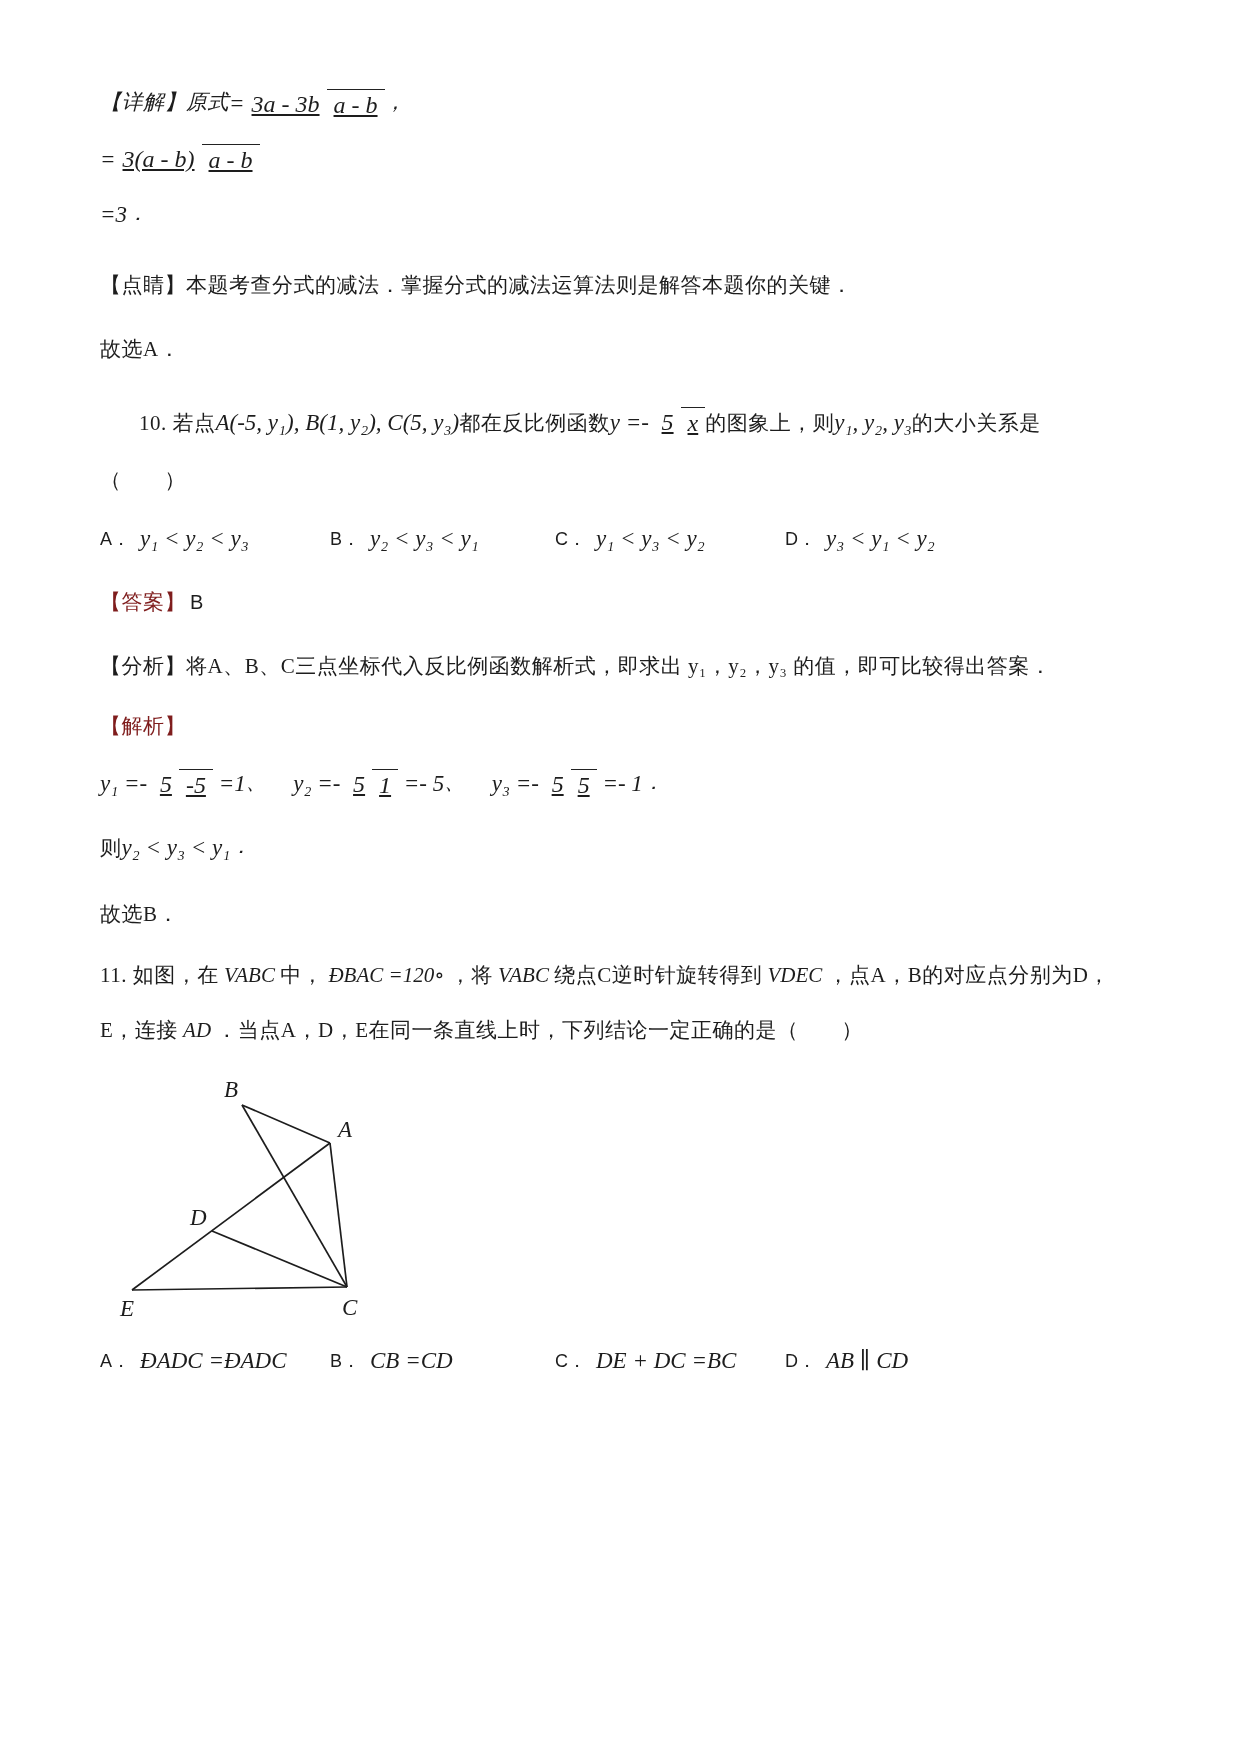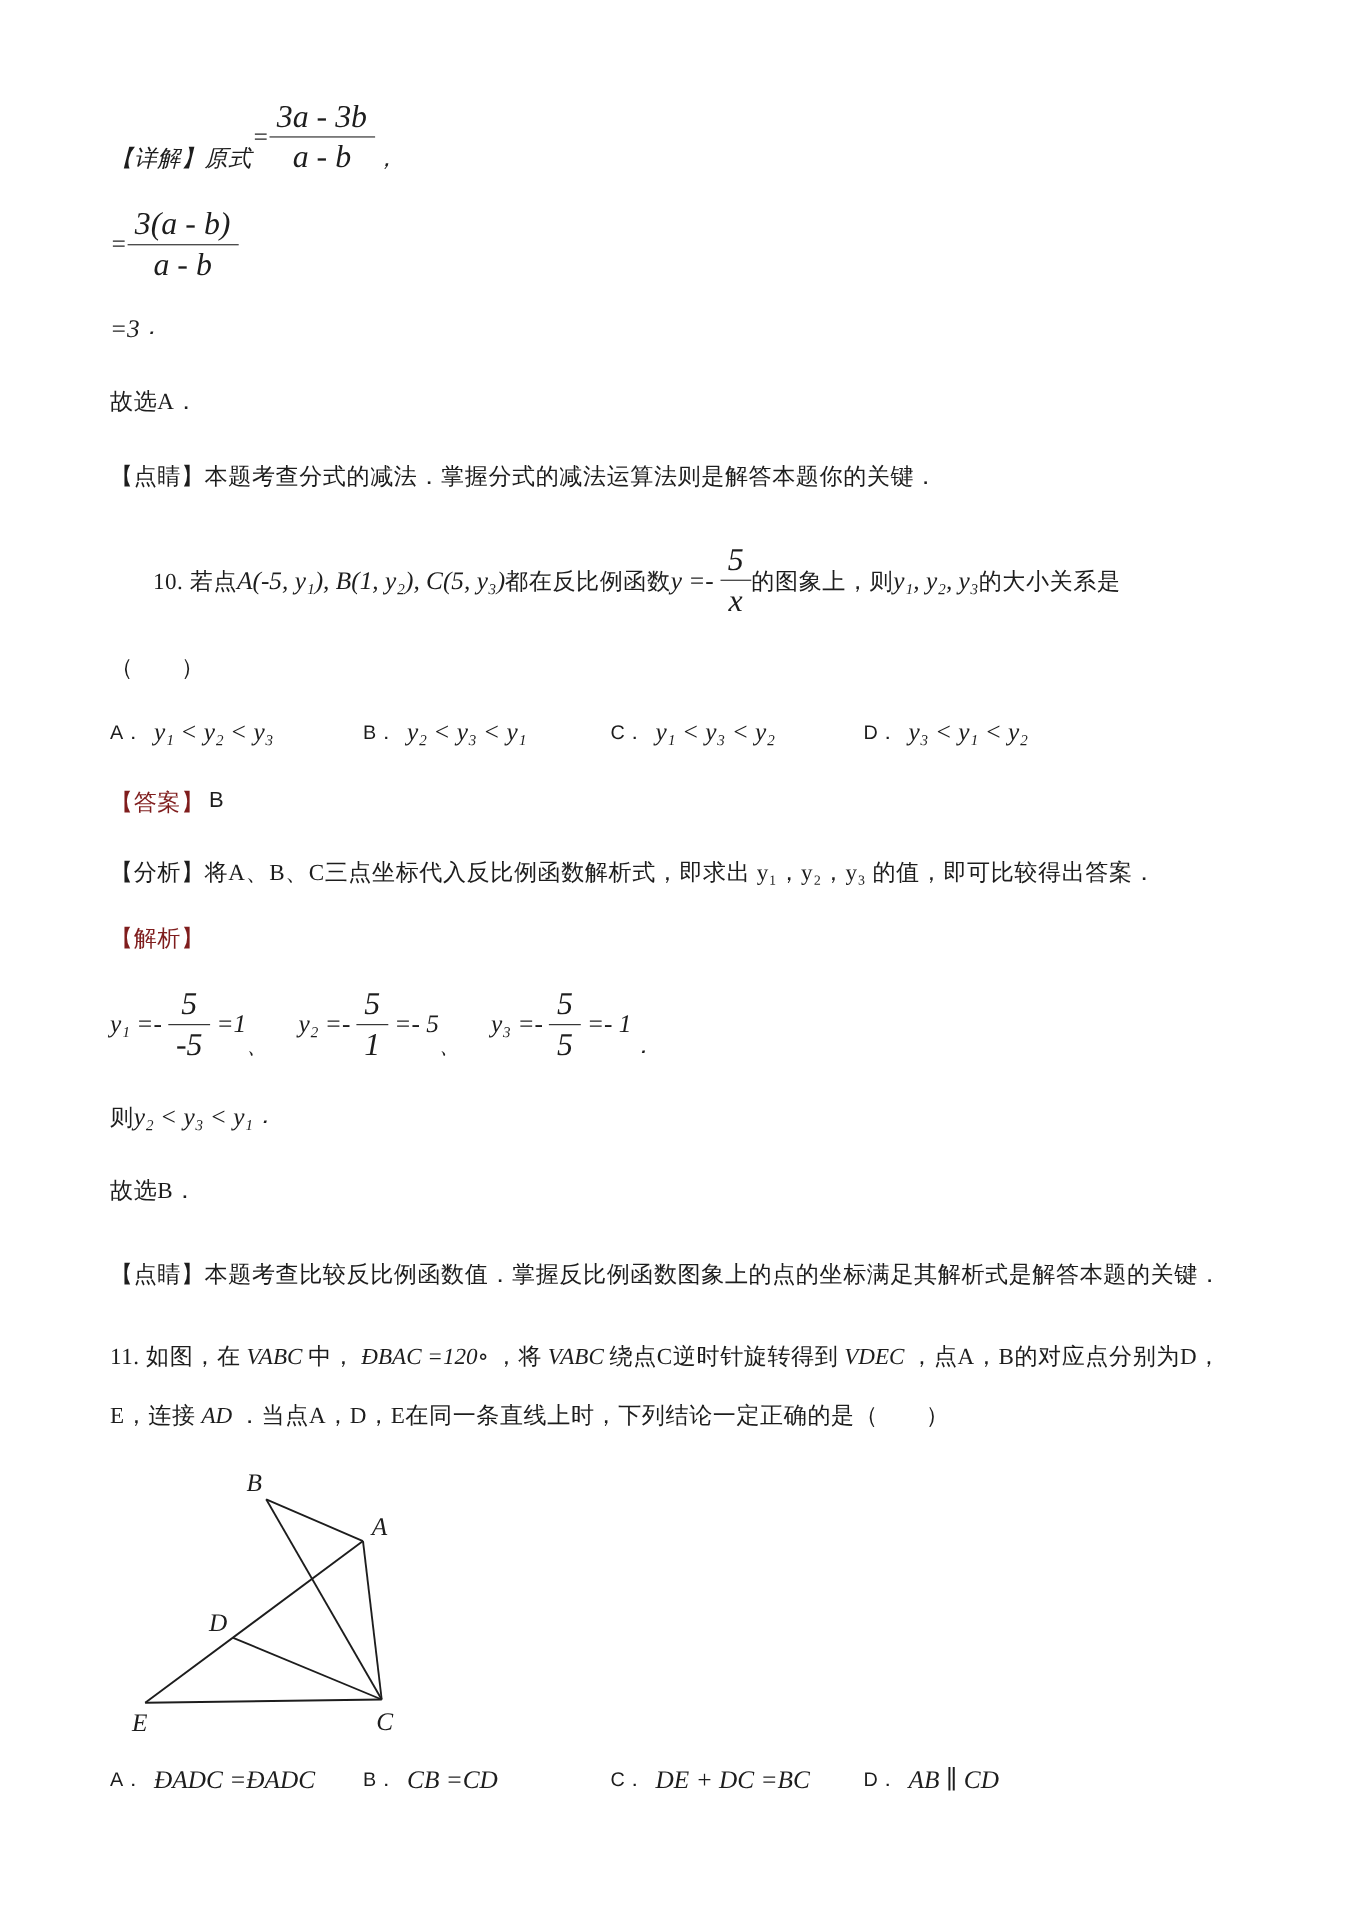--- a/index.html
+++ b/index.html
@@ -7,22 +7,22 @@
     width:1241px;height:1754px;position:relative;
     font-family:"Liberation Serif","DejaVu Serif",serif;
     color:#1d1d1d;font-size:21px;
   }
   .content{padding:88px 100px 0 100px;}
   .row{display:flex;align-items:center;}
   .baseline-bottom{align-self:flex-end;padding-bottom:4px;font-style:italic;}
   .cn{font-family:"Liberation Serif","DejaVu Serif",serif;letter-spacing:.5px;}
   .math{font-family:"Liberation Serif","DejaVu Serif",serif;font-style:italic;font-size:23px;white-space:pre;}
   .math-lg{font-size:21px;}
-  .frac{display:inline-flex;flex-direction:column;text-align:center;vertical-align:middle;
-        font-style:italic;font-family:"Liberation Serif","DejaVu Serif",serif;font-size:29px;line-height:1.25;}
+  .frac{display:inline-flex;flex-direction:row;text-align:center;vertical-align:middle;
+        font-style:italic;font-family:"Liberation Serif","DejaVu Serif",serif;font-size:24px;line-height:1.25;text-decoration:underline;}
   .frac .num{display:block;padding:0 7px;}
   .frac .den{display:block;border-top:1.6px solid #222;padding:0 7px;}
   .blue{color:#7f1d1d;}
   .opt-label{font-family:"Liberation Sans","DejaVu Sans",sans-serif;font-size:18px;margin-right:10px;}
   .opt-row{display:flex;align-items:center;}
   .opt{display:flex;align-items:center;}
   .mt8{margin-top:8px;}  .mt20{margin-top:20px;}  .mt24{margin-top:24px;}
   .mt28{margin-top:28px;} .mt32{margin-top:32px;} .mt36{margin-top:36px;}
   .mt40{margin-top:40px;} .mt44{margin-top:44px;margin-left:39px;}
   .para{line-height:2.6;}
@@ -50,23 +50,23 @@
       <span class="num">3(a - b)</span>
       <span class="den">a - b</span>
     </span>
   </div>
 
   <div class="row mt24">
     <span class="math">=3</span>
     <span class="cn baseline-bottom">．</span>
   </div>
 
+  <div class="cn mt40">【点睛】本题考查分式的减法．掌握分式的减法运算法则是解答本题你的关键．</div>
+
   <div class="cn mt36">故选A．</div>
-
-  <div class="cn mt40">【点睛】本题考查分式的减法．掌握分式的减法运算法则是解答本题你的关键．</div>
 
   <div class="row mt44">
     <span class="cn">10. 若点</span>
     <span class="math">A(-5, y₁), B(1, y₂), C(5, y₃)</span>
     <span class="cn">都在反比例函数</span>
     <span class="math">y =- </span>
     <span class="frac">
       <span class="num">5</span>
       <span class="den">x</span>
     </span>
@@ -133,21 +133,20 @@
   </div>
 
   <div class="row mt32">
     <span class="cn">则</span>
     <span class="math">y₂ &lt; y₃ &lt; y₁</span>
     <span class="cn baseline-bottom">．</span>
   </div>
 
   <div class="cn mt36">故选B．</div>
 
-  <div class="cn mt36 para" style="line-height:2.55;">【点睛】本题考查比较反比例函数值．掌握反比例函数图象上的点的坐标满足其解析式是解答本题的关键．</div>
 
   <div class="para mt20" style="line-height:2.6;">
     <span class="cn">11. 如图，在</span>
     <span class="math math-lg">VABC</span>
     <span class="cn">中，</span>
     <span class="math math-lg">ÐBAC =120∘</span>
     <span class="cn">，将</span>
     <span class="math math-lg">VABC</span>
     <span class="cn">绕点C逆时针旋转得到</span>
     <span class="math math-lg">VDEC</span>

